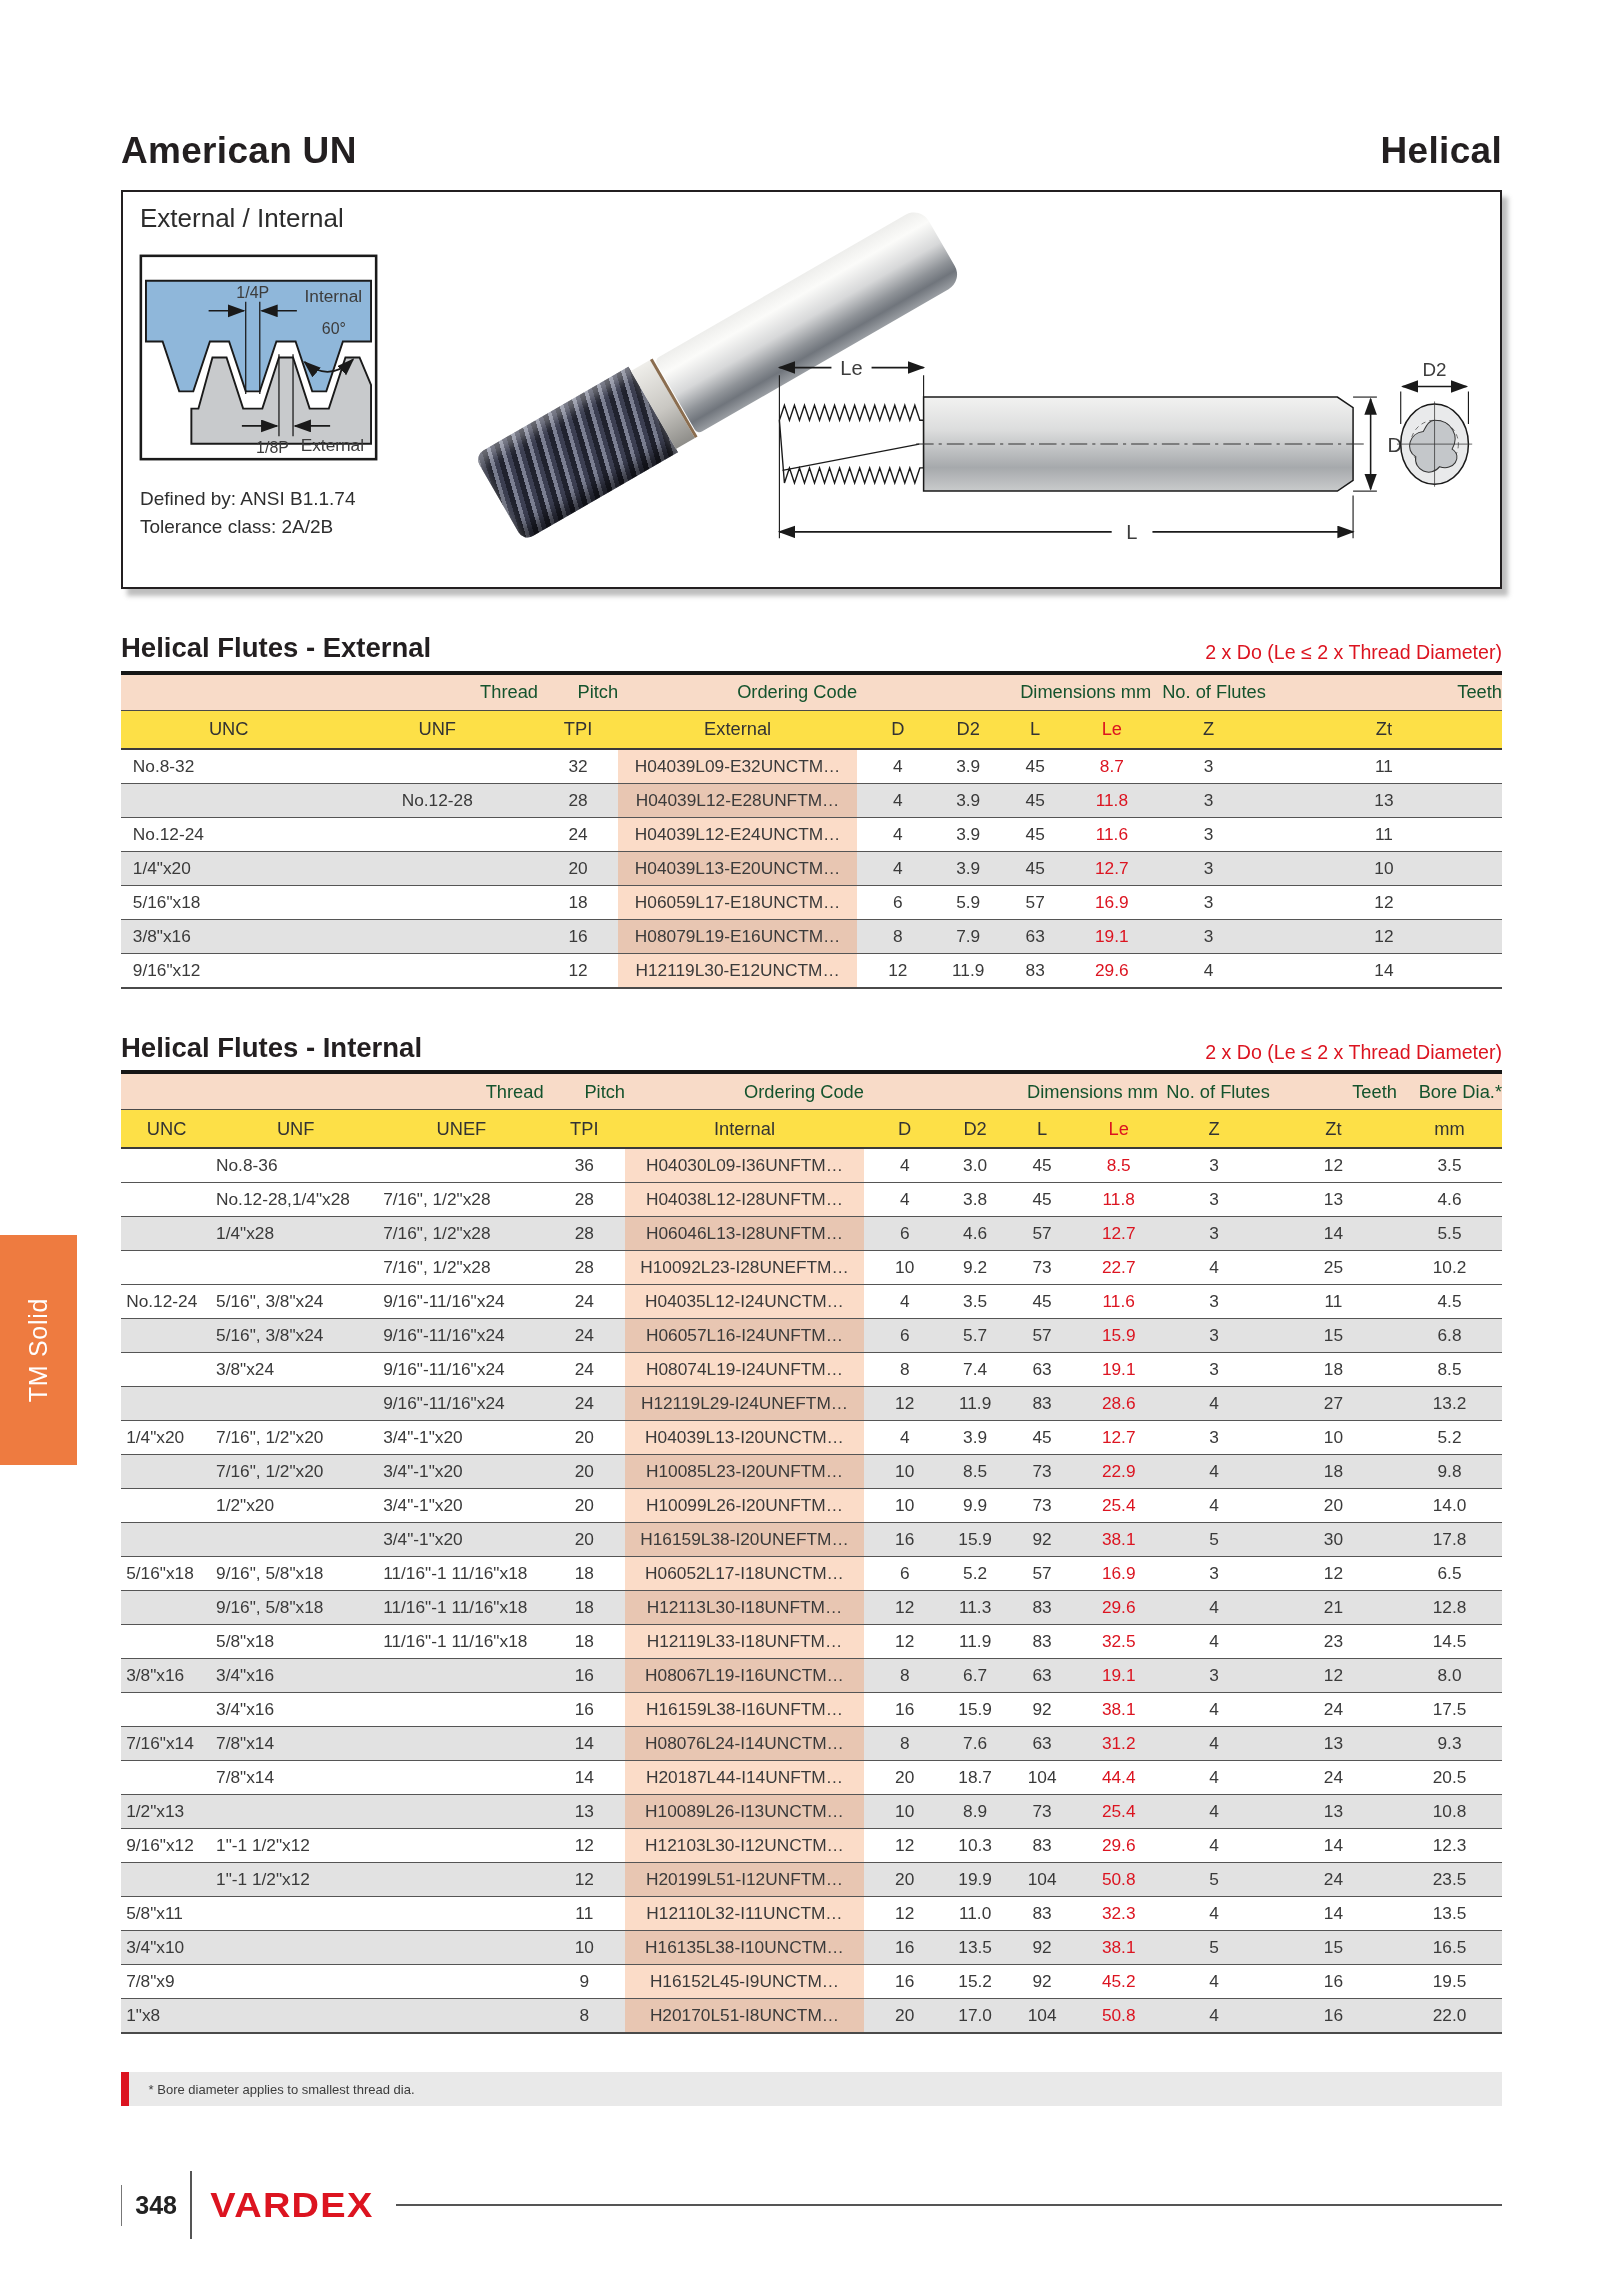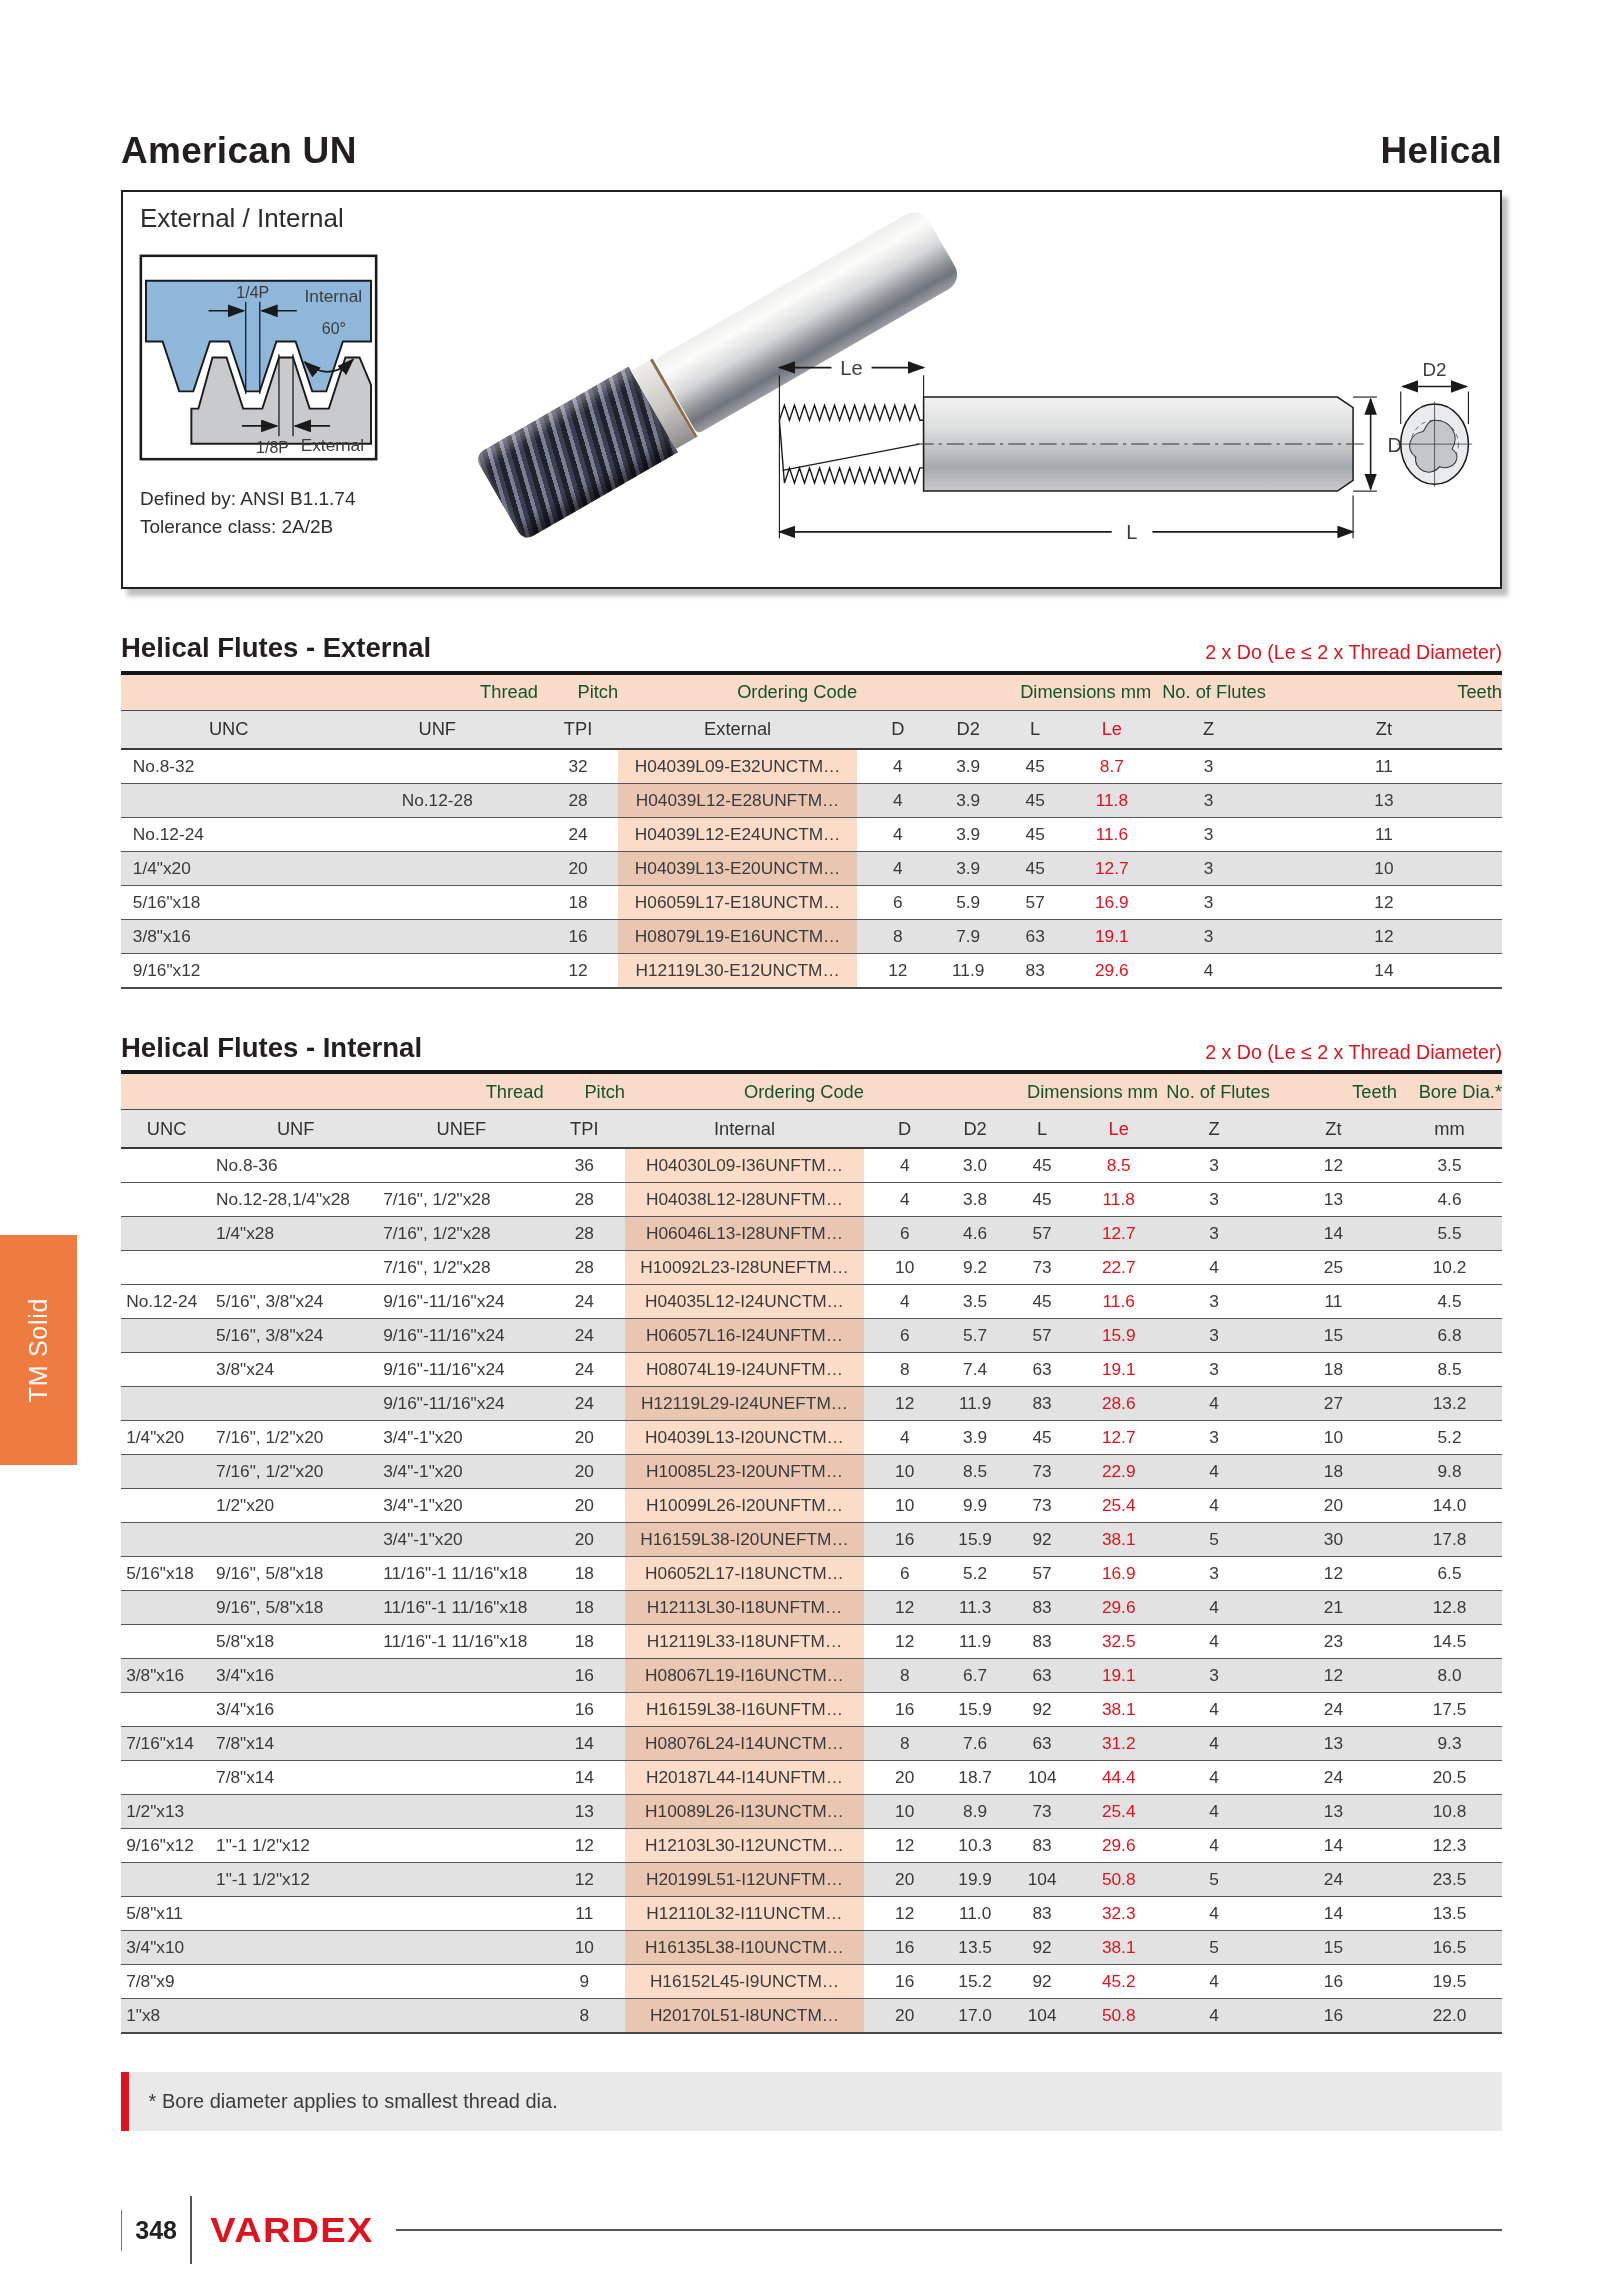--- a/index.html
+++ b/index.html
@@ -34,33 +34,33 @@
   .drawing-svg{position:absolute;left:647px;top:158px;width:721px;height:207px;}
 
   
   .tbl-head{display:flex;justify-content:space-between;align-items:flex-end;margin-top:43px;margin-bottom:6.5px;}
   .tbl-head h2{margin:0;font-size:27.5px;font-weight:bold;color:#231f20;}
   .tbl-note{font-size:19.6px;color:#DC1420;}
   table.tbl{width:100%;border-collapse:collapse;table-layout:fixed;
     border-top:4.6px solid #161616;border-bottom:2px solid #4a4a4a;}
   table.tbl th,table.tbl td{padding:0;overflow:hidden;white-space:nowrap;}
   table.tbl thead tr.grp th{background:#F8DBC8;height:35px;font-size:18.3px;font-weight:400;color:#14532d;text-align:right;}
-  table.tbl thead tr.sub th{background:#e5e5e5;height:37px;font-size:18.3px;font-weight:400;color:#333;
+  table.tbl thead tr.sub th{background:#fde047;height:37px;font-size:18.3px;font-weight:400;color:#333;
     text-align:center;border-top:1.3px solid #4a4a4a;border-bottom:2px solid #3a3a3a;}
   table.tbl tbody td{height:33px;text-align:center;font-size:17.3px;color:#3a3a3a;}
   table.tbl tbody tr.alt td{background:#E2E2E2;}
   table.tbl tbody tr + tr td{border-top:1.3px solid #555;}
   table.tbl td.code{background:rgba(242,152,95,0.34) !important;}
   table.tbl tr.alt td.code{background:#E8C6B2 !important;}
   table.tbl .le{color:#DC1420 !important;}
   table.tbl .la{text-align:left !important;}
 
   
-  .footnote{margin-top:38px;height:59px;background:#E9E9E9;border-left:8.5px solid #DC1420;
-    display:flex;align-items:center;padding-left:19.6px;font-size:20px;color:#3c3c3c;}
+  .footnote{margin-top:38px;height:34px;background:#E9E9E9;border-left:8.5px solid #DC1420;
+    display:flex;align-items:center;padding-left:19.6px;font-size:13px;color:#3c3c3c;}
   .footer{margin-top:63px;display:flex;align-items:center;height:72px;}
   .vr-s{width:1.3px;height:41px;background:#777;}
   .pageno{font-size:25px;font-weight:bold;color:#222;margin:0 13px 0 13px;}
   .vr-t{width:2px;height:68px;background:#555;}
   .brand{font-size:38px;font-weight:800;color:#DC1420;letter-spacing:1.3px;margin-left:18.3px;
     transform:scaleY(.92);font-style:normal;}
   .footer-rule{flex:1;height:2px;background:#555;margin-left:22px;}
 
   
   .side-tab{position:absolute;left:0;top:1235px;width:77px;height:230px;background:#EE7B40;

